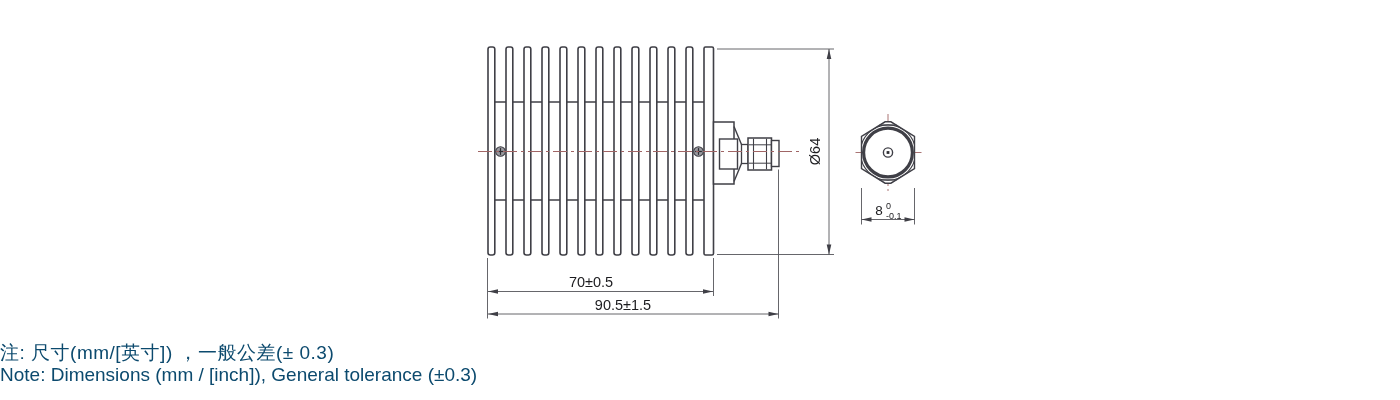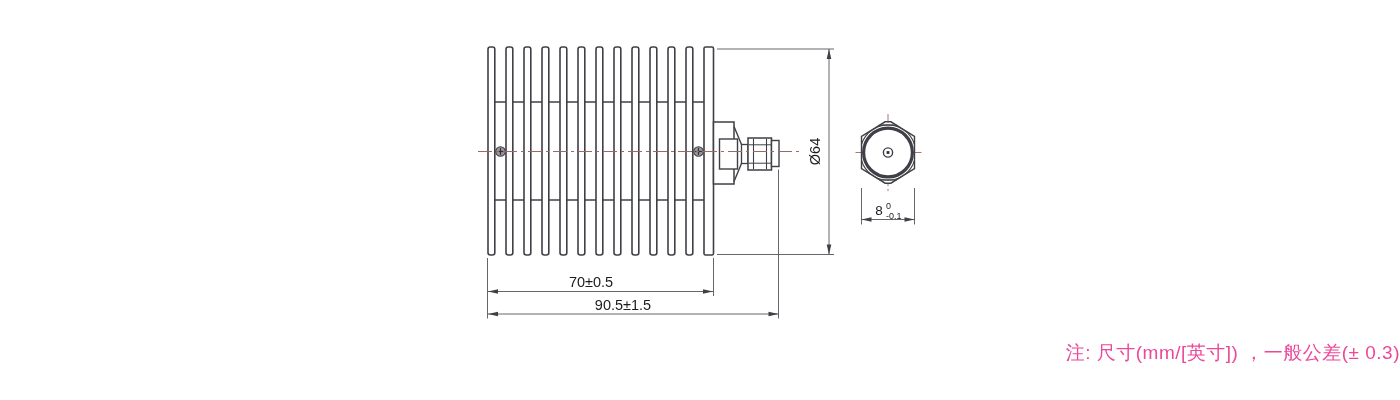--- a/index.html
+++ b/index.html
@@ -4,21 +4,21 @@
 <style>
   html,body{margin:0;padding:0;background:#ffffff;}
   .canvas{
     position:relative;
     width:1400px;height:400px;
     background:#ffffff;
     font-family:"Liberation Sans", sans-serif;
     overflow:hidden;
   }
   .canvas svg{position:absolute;left:0;top:0;}
-  .notes{position:absolute;left:0;width:100%;text-align:right;color:#ec4899;}
+  .notes{position:absolute;left:0;width:100%;text-align:left;color:#0c4a6e;}
   .note-zh{top:340px;font-size:19px;letter-spacing:0.5px;}
   .note-en{top:364px;font-size:19px;}
   text{font-family:"Liberation Sans", sans-serif;fill:#1c1c1f;}
 </style>
 </head>
 <body>
 
 <div class="canvas">
 
 <svg width="1400" height="400" viewBox="0 0 1400 400">
@@ -136,13 +136,14 @@
     <line x1="861.5" y1="219.5" x2="914.5" y2="219.5"></line>
     <polygon points="861.5,219.5 871.5,217.3 871.5,221.7" fill="#3f3f46" stroke="none"></polygon>
     <polygon points="914.5,219.5 904.5,217.3 904.5,221.7" fill="#3f3f46" stroke="none"></polygon>
     <text x="879" y="214.5" text-anchor="middle" font-size="13.5" stroke="none">8</text>
     <text x="886" y="209" font-size="9" stroke="none">0</text>
     <text x="886" y="219" font-size="9" stroke="none">-0.1</text>
   </g>
 </svg>
 
   <div class="notes note-zh">注: 尺寸(mm/[英寸]) ，一般公差(± 0.3)</div>
+  <div class="notes note-en">Note: Dimensions (mm / [inch]), General tolerance (±0.3)</div>
 </div>
 
 </body></html>

